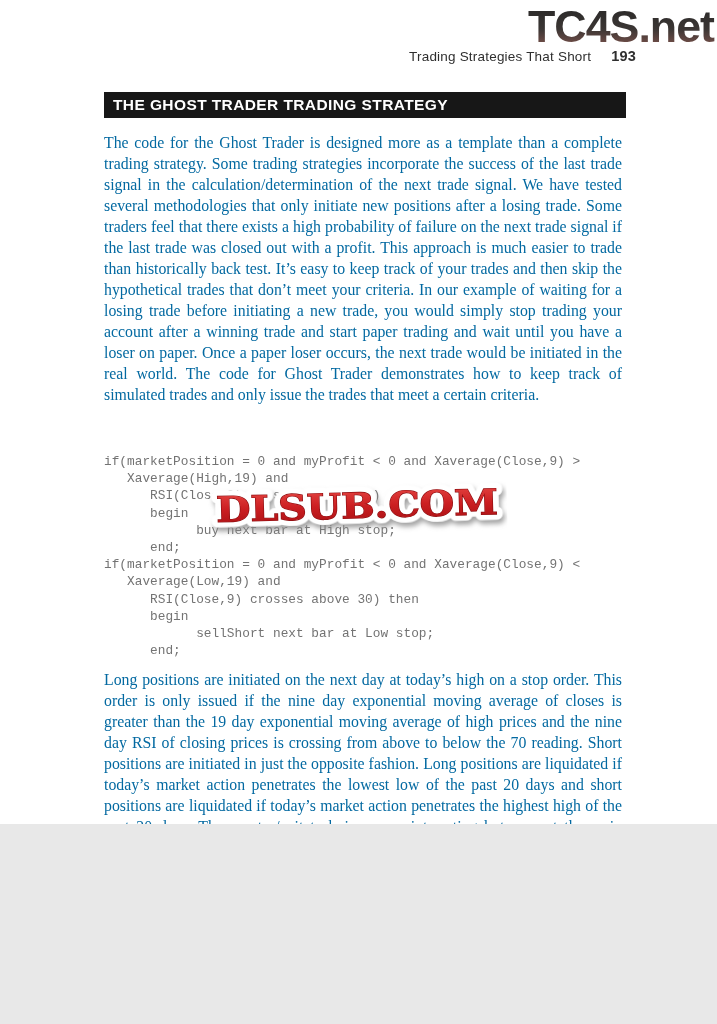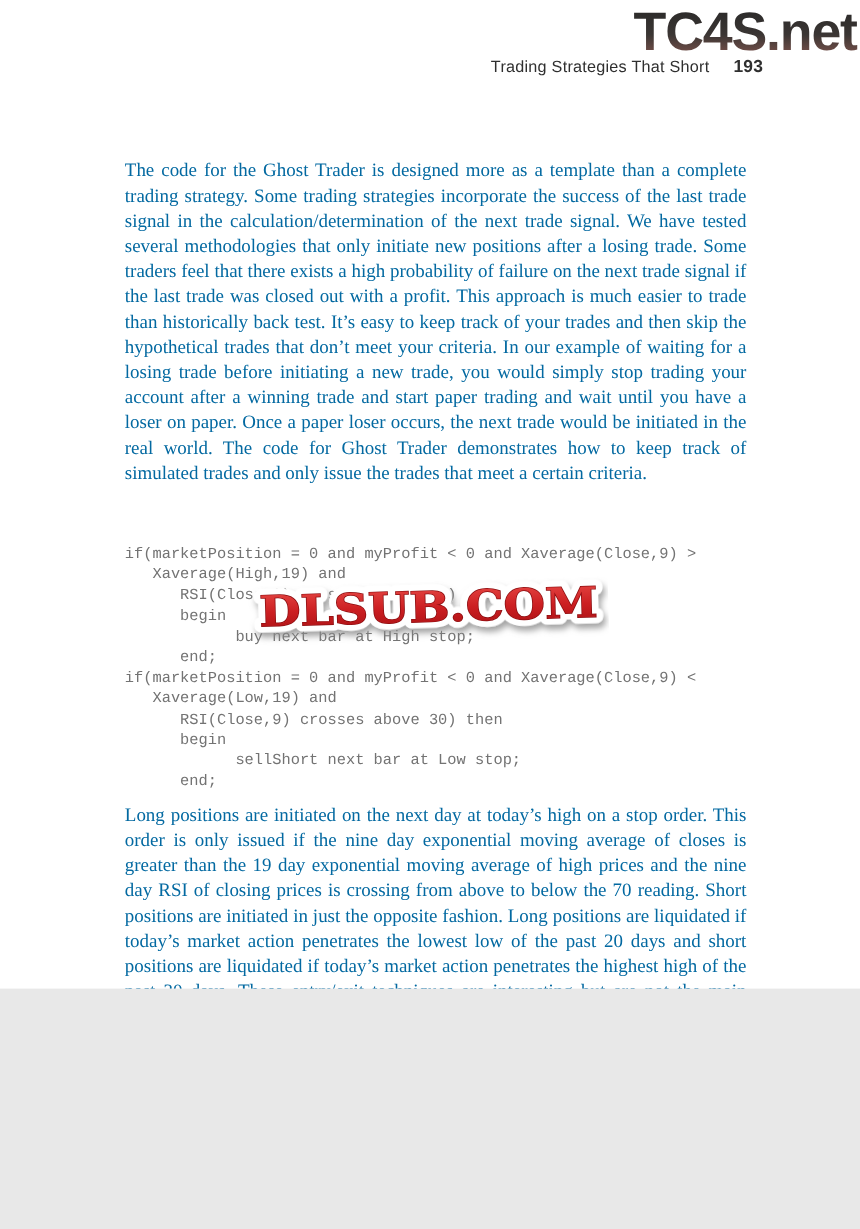--- a/index.html
+++ b/index.html
@@ -167,20 +167,23 @@
         </linearGradient>
       </defs>
       <text class="tc4s-text" x="96" y="40" text-anchor="middle" textLength="186" lengthAdjust="spacingAndGlyphs" fill="url(#tcg)">TC4S.net</text>
     </svg>
   </div>
 
   <div class="running-header">
     <span>Trading Strategies That Short</span><span class="pagenum">193</span>
   </div>
 
+  <div class="title-bar">
+    <span>THE GHOST TRADER TRADING STRATEGY</span>
+  </div>
 
   <div class="bodycol para-1">
     <p>The code for the Ghost Trader is designed more as a template than a complete trading strategy. Some trading strategies incorporate the success of the last trade signal in the calculation/determination of the next trade signal. We have tested several methodologies that only initiate new positions after a losing trade. Some traders feel that there exists a high probability of failure on the next trade signal if the last trade was closed out with a profit. This approach is much easier to trade than historically back test. It’s easy to keep track of your trades and then skip the hypothetical trades that don’t meet your criteria. In our example of waiting for a losing trade before initiating a new trade, you would simply stop trading your account after a winning trade and start paper trading and wait until you have a loser on paper. Once a paper loser occurs, the next trade would be initiated in the real world. The code for Ghost Trader demonstrates how to keep track of simulated trades and only issue the trades that meet a certain criteria.</p>
   </div>
 
   <pre class="code">if(marketPosition = 0 and myProfit &lt; 0 and Xaverage(Close,9) &gt;
    Xaverage(High,19) and
       RSI(Close,9) crosses below 70) then
       begin
             buy next bar at High stop;

